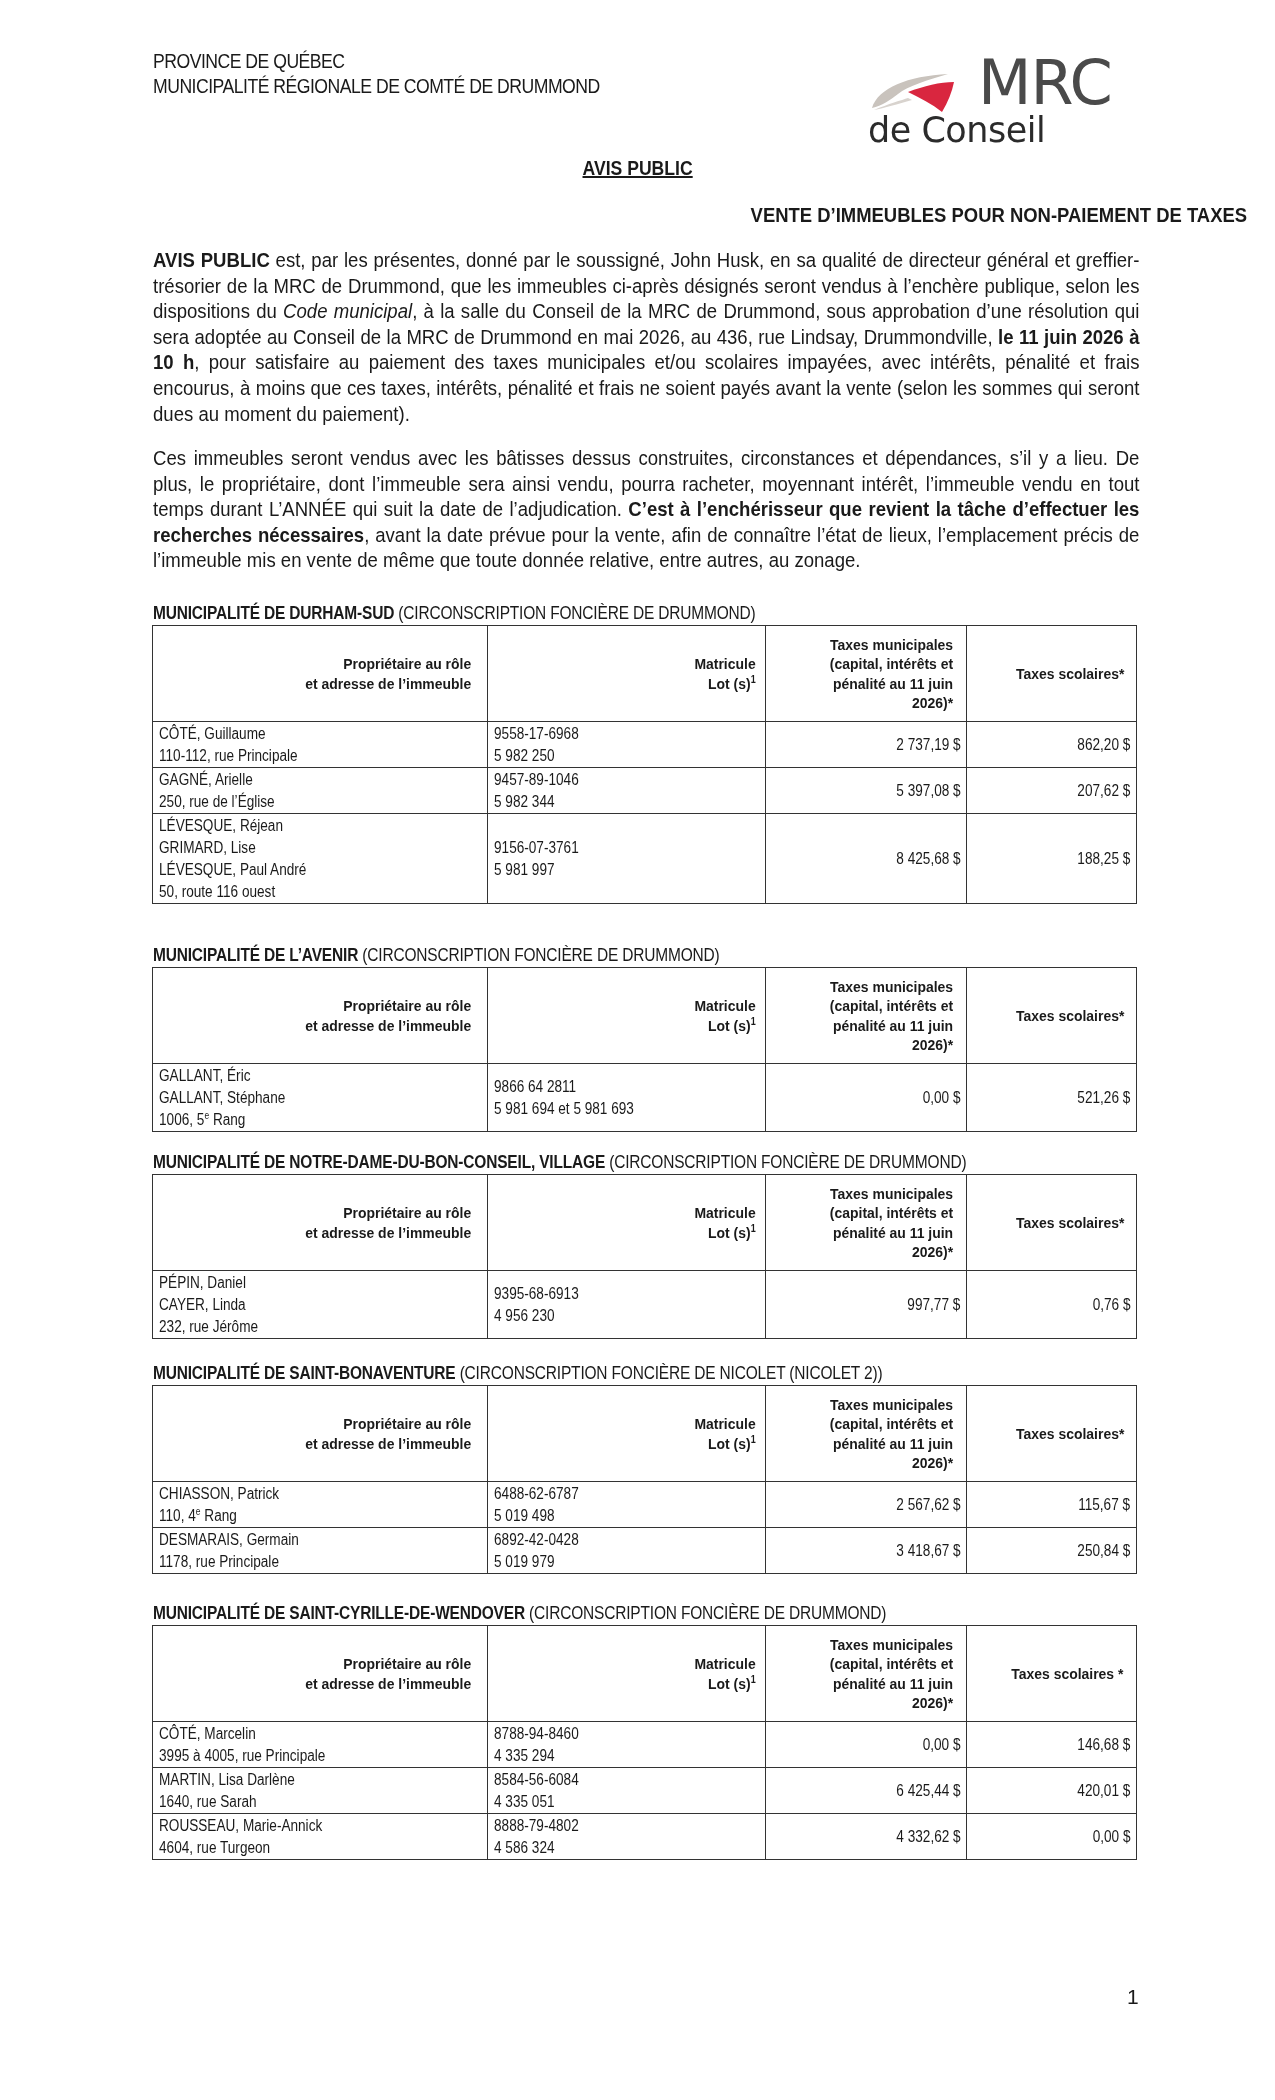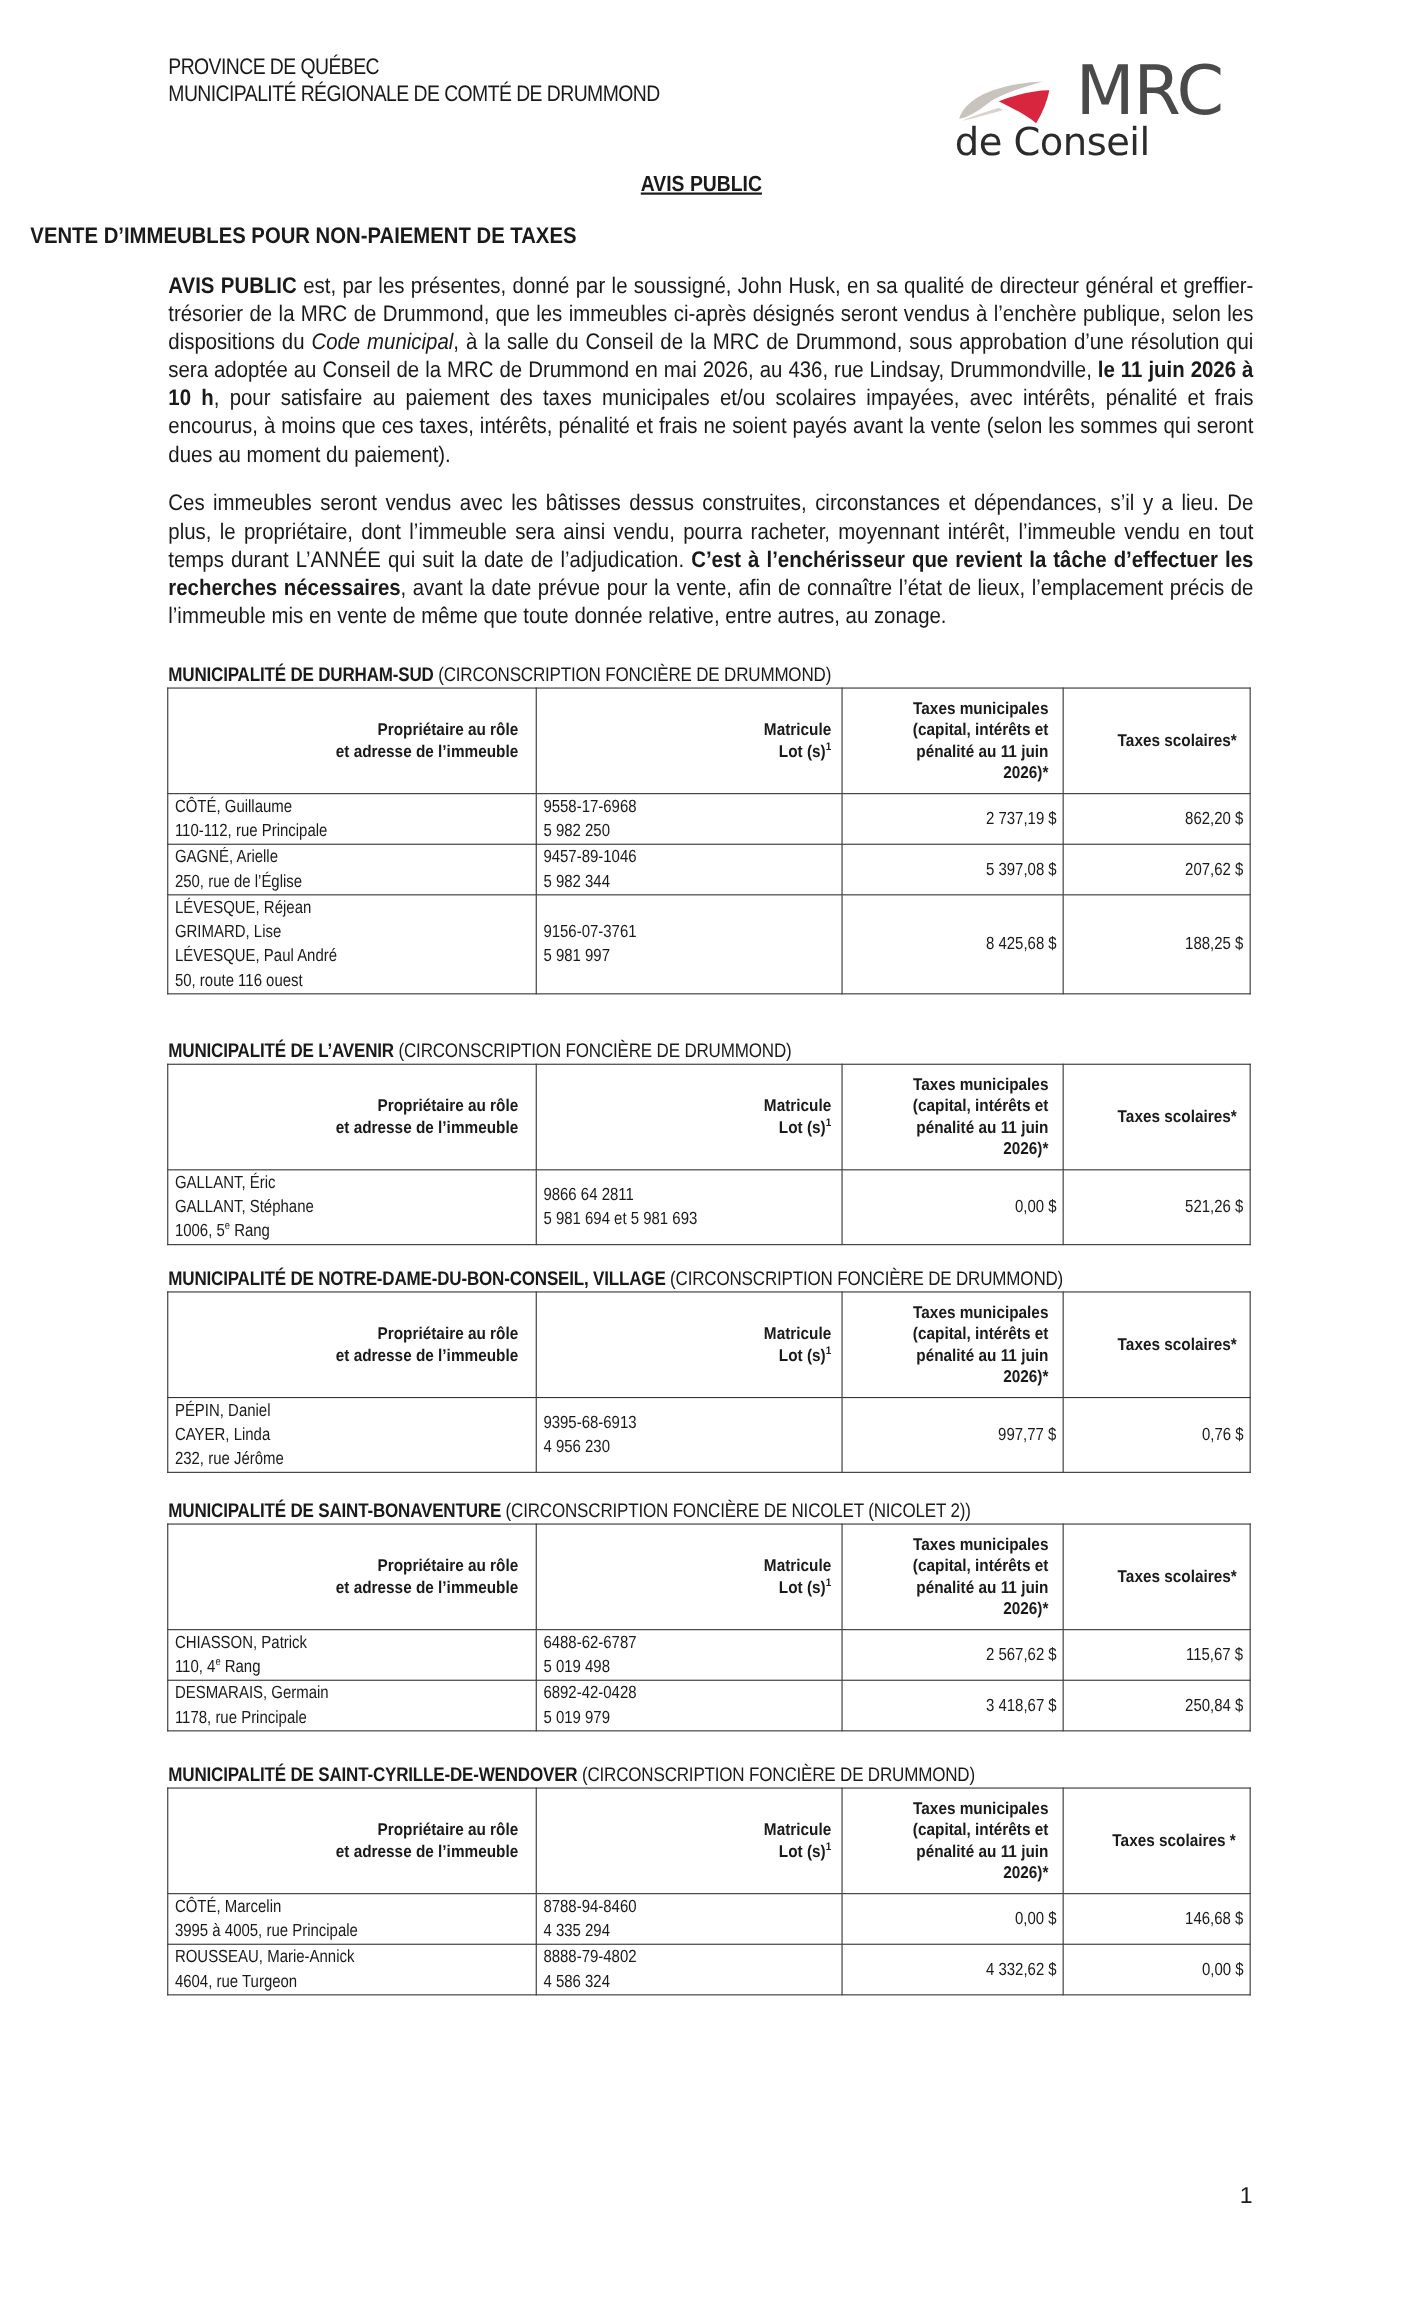--- a/index.html
+++ b/index.html
@@ -9,21 +9,21 @@
            letter-spacing: -0.6px; transform: scaleX(0.86); transform-origin: left top; }
     .logo { position: absolute; left: 868px; top: 58px; width: 270px; height: 92px; text-align: right; }
     .logo .mrc { position: absolute; left: 110px; top: -10px; font-size: 62px; color: #4a4a4a;
                  font-family: "DejaVu Sans", sans-serif; letter-spacing: -1px; line-height: 70px; }
     .logo .drum { position: absolute; left: 0px; top: 52px; font-size: 35px; color: #2b2b2b;
                   font-family: "DejaVu Sans", sans-serif; line-height: 40px; letter-spacing: -0.5px; }
     .logo svg { position: absolute; left: 0; top: 10px; }
     .avis { position: absolute; left: 0; width: 1275px; top: 157px; text-align: center;
             font-weight: bold; font-size: 20px; }
     .avis span { text-decoration: underline; display: inline-block; transform: scaleX(0.88); }
-    .vente { position: absolute; left: 0; width: 1275px; top: 203px; text-align: left;
+    .vente { position: absolute; left: 0; width: 1275px; top: 203px; text-align: right;
              font-weight: bold; font-size: 20.5px; }
     .vente span { display: inline-block; transform: scaleX(0.9); }
     .para { position: absolute; left: 153px; width: 1090px; font-size: 20.5px; line-height: 25.6px;
             text-align: justify; transform: scaleX(0.905); transform-origin: left top; }
     .p1 { top: 247px; }
     .p2 { top: 445px; }
     .muni { position: absolute; left: 153px; font-size: 18px; white-space: nowrap;
             transform: scaleX(0.86); transform-origin: left top; letter-spacing: -0.2px; }
     .muni b { font-weight: bold; }
     table.tx { position: absolute; left: 152px; width: 985px; border-collapse: collapse;
@@ -160,20 +160,26 @@
           <th class="c3"><span class="in"><span>Taxes municipales</span><br><span>(capital, intérêts et</span><br><span>pénalité au 11 juin</span><br><span>2026)*</span></span></th>
           <th class="c4"><span class="in">Taxes scolaires *</span></th>
         </tr>
         <tr style="height:46px">
           <td><span class="in"><span>CÔTÉ, Marcelin</span><br><span>3995 à 4005, rue Principale</span></span></td>
           <td><span class="in"><span>8788-94-8460</span><br><span>4 335 294</span></span></td>
           <td class="num"><span class="in">0,00 $</span></td>
           <td class="num"><span class="in">146,68 $</span></td>
         </tr>
         <tr style="height:46px">
+          <td><span class="in"><span>MARTIN, Lisa Darlène</span><br><span>1640, rue Sarah</span></span></td>
+          <td><span class="in"><span>8584-56-6084</span><br><span>4 335 051</span></span></td>
+          <td class="num"><span class="in">6 425,44 $</span></td>
+          <td class="num"><span class="in">420,01 $</span></td>
+        </tr>
+        <tr style="height:46px">
           <td><span class="in"><span>ROUSSEAU, Marie-Annick</span><br><span>4604, rue Turgeon</span></span></td>
           <td><span class="in"><span>8888-79-4802</span><br><span>4 586 324</span></span></td>
           <td class="num"><span class="in">4 332,62 $</span></td>
           <td class="num"><span class="in">0,00 $</span></td>
         </tr>
       </tbody>
     </table>
   </div>
 
 <div class="pageno">1</div>

